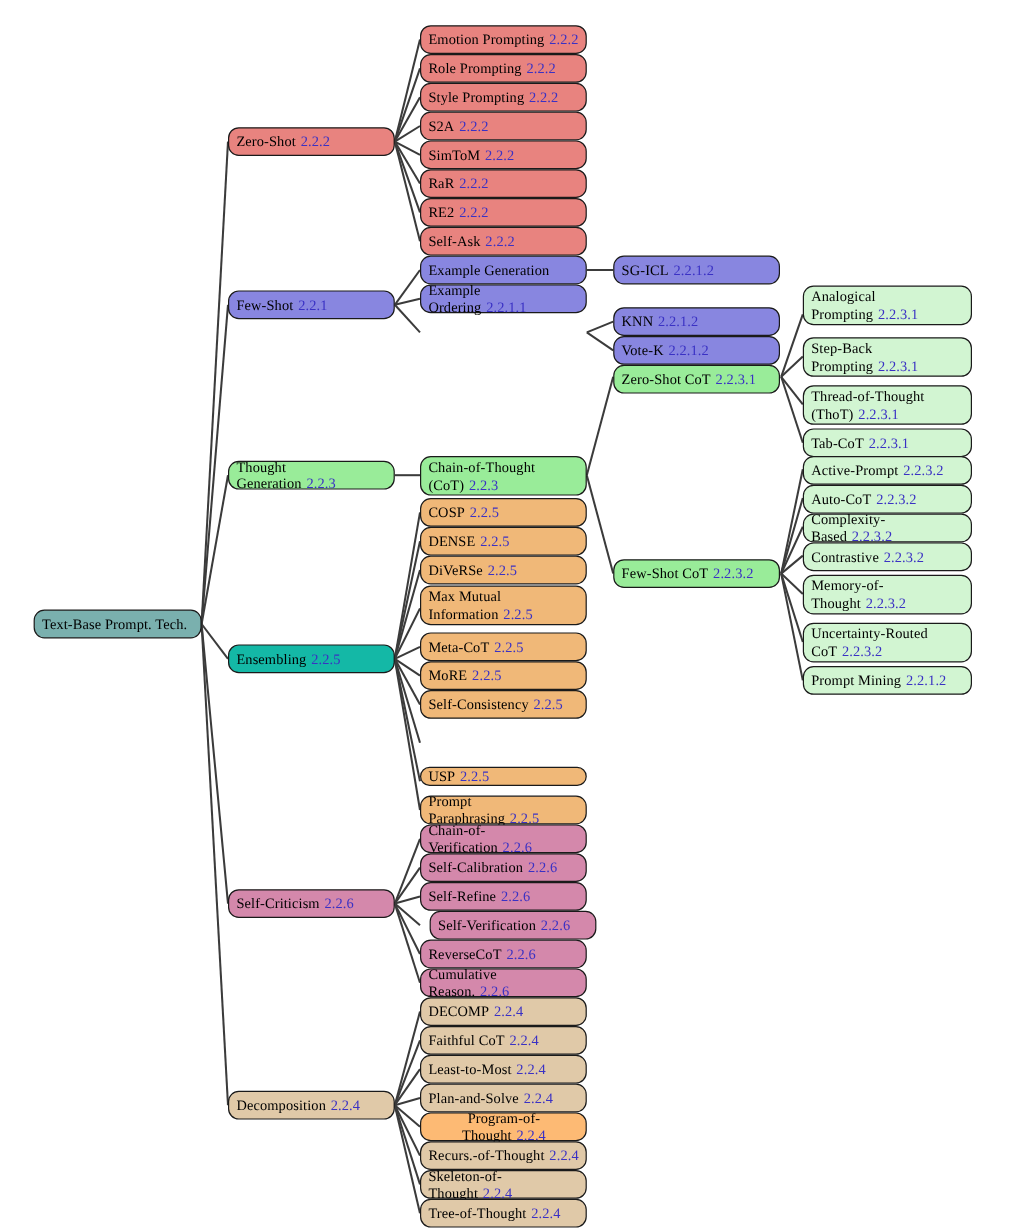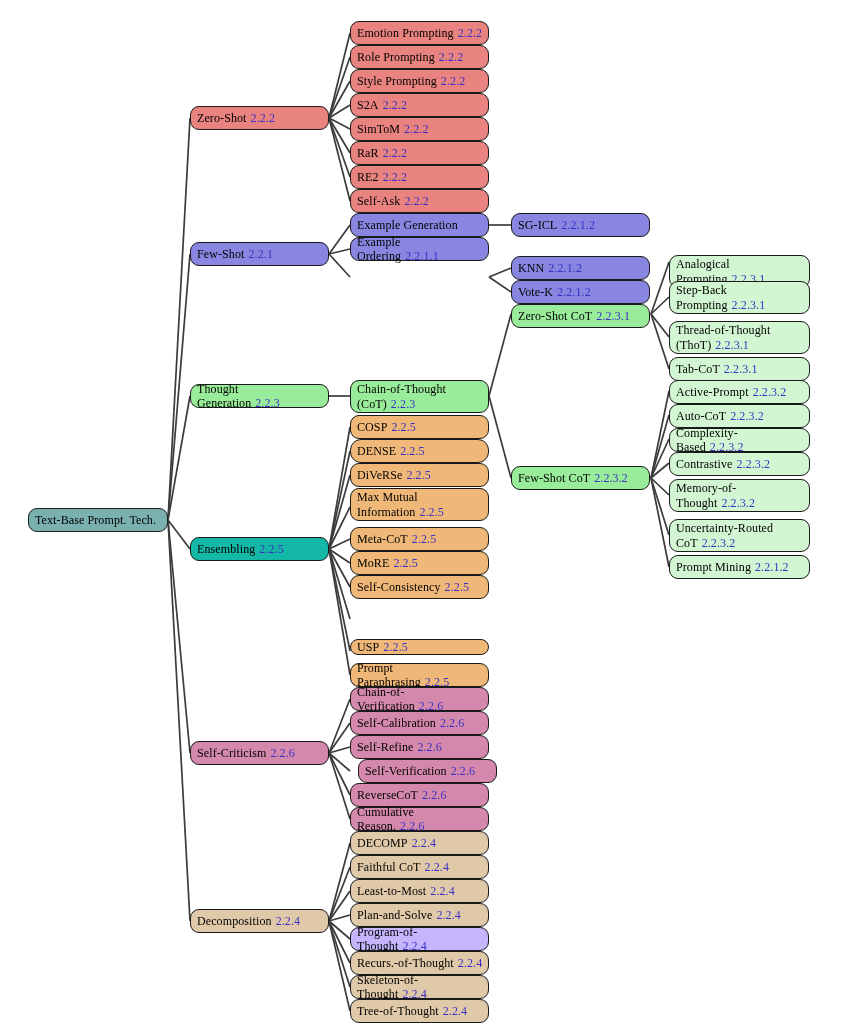--- a/index.html
+++ b/index.html
@@ -198,21 +198,21 @@
   <div class="node" style="left:350px; top:380px; width:139px; height:33px; background:#99ec99;">
     <span class="inner"><span class="lbl">Chain-of-Thought (CoT)</span><span class="sec">2.2.3</span></span>
   </div>
   <div class="node" style="left:511px; top:304px; width:139px; height:24px; background:#99ec99;">
     <span class="inner"><span class="lbl">Zero-Shot CoT</span><span class="sec">2.2.3.1</span></span>
   </div>
   <div class="node" style="left:511px; top:466px; width:139px; height:24px; background:#99ec99;">
     <span class="inner"><span class="lbl">Few-Shot CoT</span><span class="sec">2.2.3.2</span></span>
   </div>
 
-  <div class="node" style="left:669px; top:255px; width:141px; height:33px; background:#d2f5d2;">
+  <div class="node" style="left:669px; top:238px; width:141px; height:33px; background:#d2f5d2;">
     <span class="inner"><span class="lbl">Analogical Prompting</span><span class="sec">2.2.3.1</span></span>
   </div>
   <div class="node" style="left:669px; top:281px; width:141px; height:33px; background:#d2f5d2;">
     <span class="inner"><span class="lbl">Step-Back Prompting</span><span class="sec">2.2.3.1</span></span>
   </div>
   <div class="node" style="left:669px; top:321px; width:141px; height:33px; background:#d2f5d2;">
     <span class="inner"><span class="lbl">Thread-of-Thought (ThoT)</span><span class="sec">2.2.3.1</span></span>
   </div>
   <div class="node" style="left:669px; top:357px; width:141px; height:24px; background:#d2f5d2;">
     <span class="inner"><span class="lbl">Tab-CoT</span><span class="sec">2.2.3.1</span></span>
@@ -236,21 +236,21 @@
   <div class="node" style="left:669px; top:519px; width:141px; height:33px; background:#d2f5d2;">
     <span class="inner"><span class="lbl">Uncertainty-Routed CoT</span><span class="sec">2.2.3.2</span></span>
   </div>
   <div class="node" style="left:669px; top:555px; width:141px; height:24px; background:#d2f5d2;">
     <span class="inner"><span class="lbl">Prompt Mining</span><span class="sec">2.2.1.2</span></span>
   </div>
 
   <div class="node" style="left:350px; top:415px; width:139px; height:24px; background:#f0b878;">
     <span class="inner"><span class="lbl">COSP</span><span class="sec">2.2.5</span></span>
   </div>
-  <div class="node" style="left:350px; top:439px; width:139px; height:24px; background:#f0b878;border-radius:11px;">
+  <div class="node" style="left:350px; top:439px; width:139px; height:24px; background:#f0b878;">
     <span class="inner"><span class="lbl">DENSE</span><span class="sec">2.2.5</span></span>
   </div>
   <div class="node" style="left:350px; top:463px; width:139px; height:24px; background:#f0b878;">
     <span class="inner"><span class="lbl">DiVeRSe</span><span class="sec">2.2.5</span></span>
   </div>
   <div class="node" style="left:350px; top:488px; width:139px; height:33px; background:#f0b878;">
     <span class="inner"><span class="lbl">Max Mutual Information</span><span class="sec">2.2.5</span></span>
   </div>
   <div class="node" style="left:350px; top:527px; width:139px; height:24px; background:#f0b878;">
     <span class="inner"><span class="lbl">Meta-CoT</span><span class="sec">2.2.5</span></span>
@@ -292,21 +292,21 @@
   </div>
   <div class="node" style="left:350px; top:855px; width:139px; height:24px; background:#e0c9a8;">
     <span class="inner"><span class="lbl">Faithful CoT</span><span class="sec">2.2.4</span></span>
   </div>
   <div class="node" style="left:350px; top:879px; width:139px; height:24px; background:#e0c9a8;">
     <span class="inner"><span class="lbl">Least-to-Most</span><span class="sec">2.2.4</span></span>
   </div>
   <div class="node" style="left:350px; top:903px; width:139px; height:24px; background:#e0c9a8;">
     <span class="inner"><span class="lbl">Plan-and-Solve</span><span class="sec">2.2.4</span></span>
   </div>
-  <div class="node" style="left:350px; top:927px; width:139px; height:24px; background:#c4b5fd;">
+  <div class="node" style="left:350px; top:927px; width:139px; height:24px; background:#fdba74;text-align:center;">
     <span class="inner"><span class="lbl">Program-of-Thought</span><span class="sec">2.2.4</span></span>
   </div>
   <div class="node" style="left:350px; top:951px; width:139px; height:24px; background:#e0c9a8;">
     <span class="inner"><span class="lbl">Recurs.-of-Thought</span><span class="sec">2.2.4</span></span>
   </div>
   <div class="node" style="left:350px; top:975px; width:139px; height:24px; background:#e0c9a8;">
     <span class="inner"><span class="lbl">Skeleton-of-Thought</span><span class="sec">2.2.4</span></span>
   </div>
   <div class="node" style="left:350px; top:999px; width:139px; height:24px; background:#e0c9a8;">
     <span class="inner"><span class="lbl">Tree-of-Thought</span><span class="sec">2.2.4</span></span>

